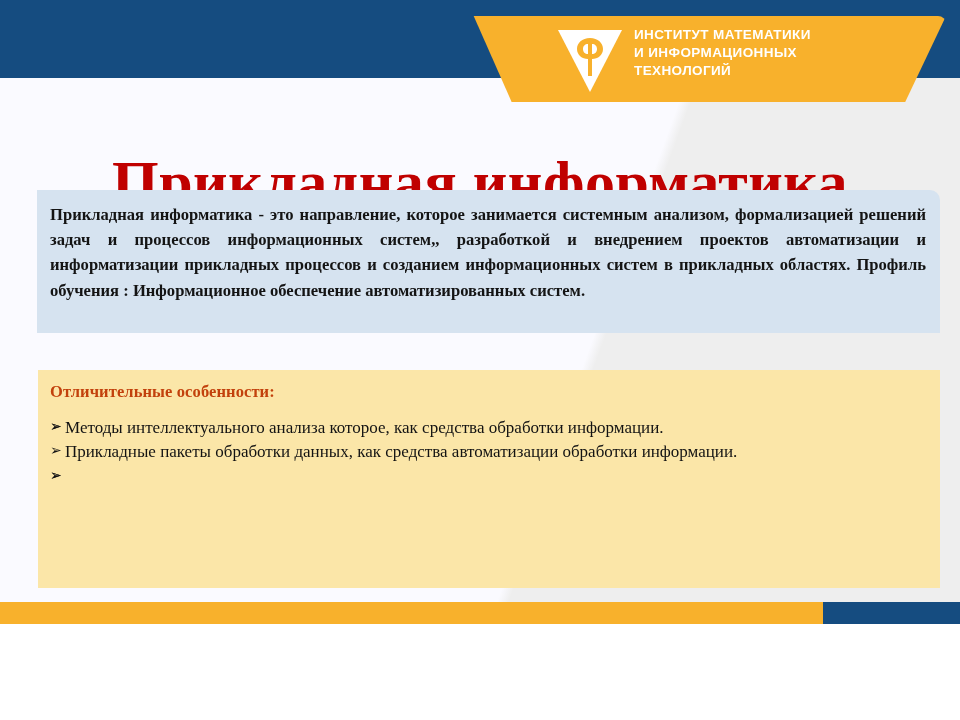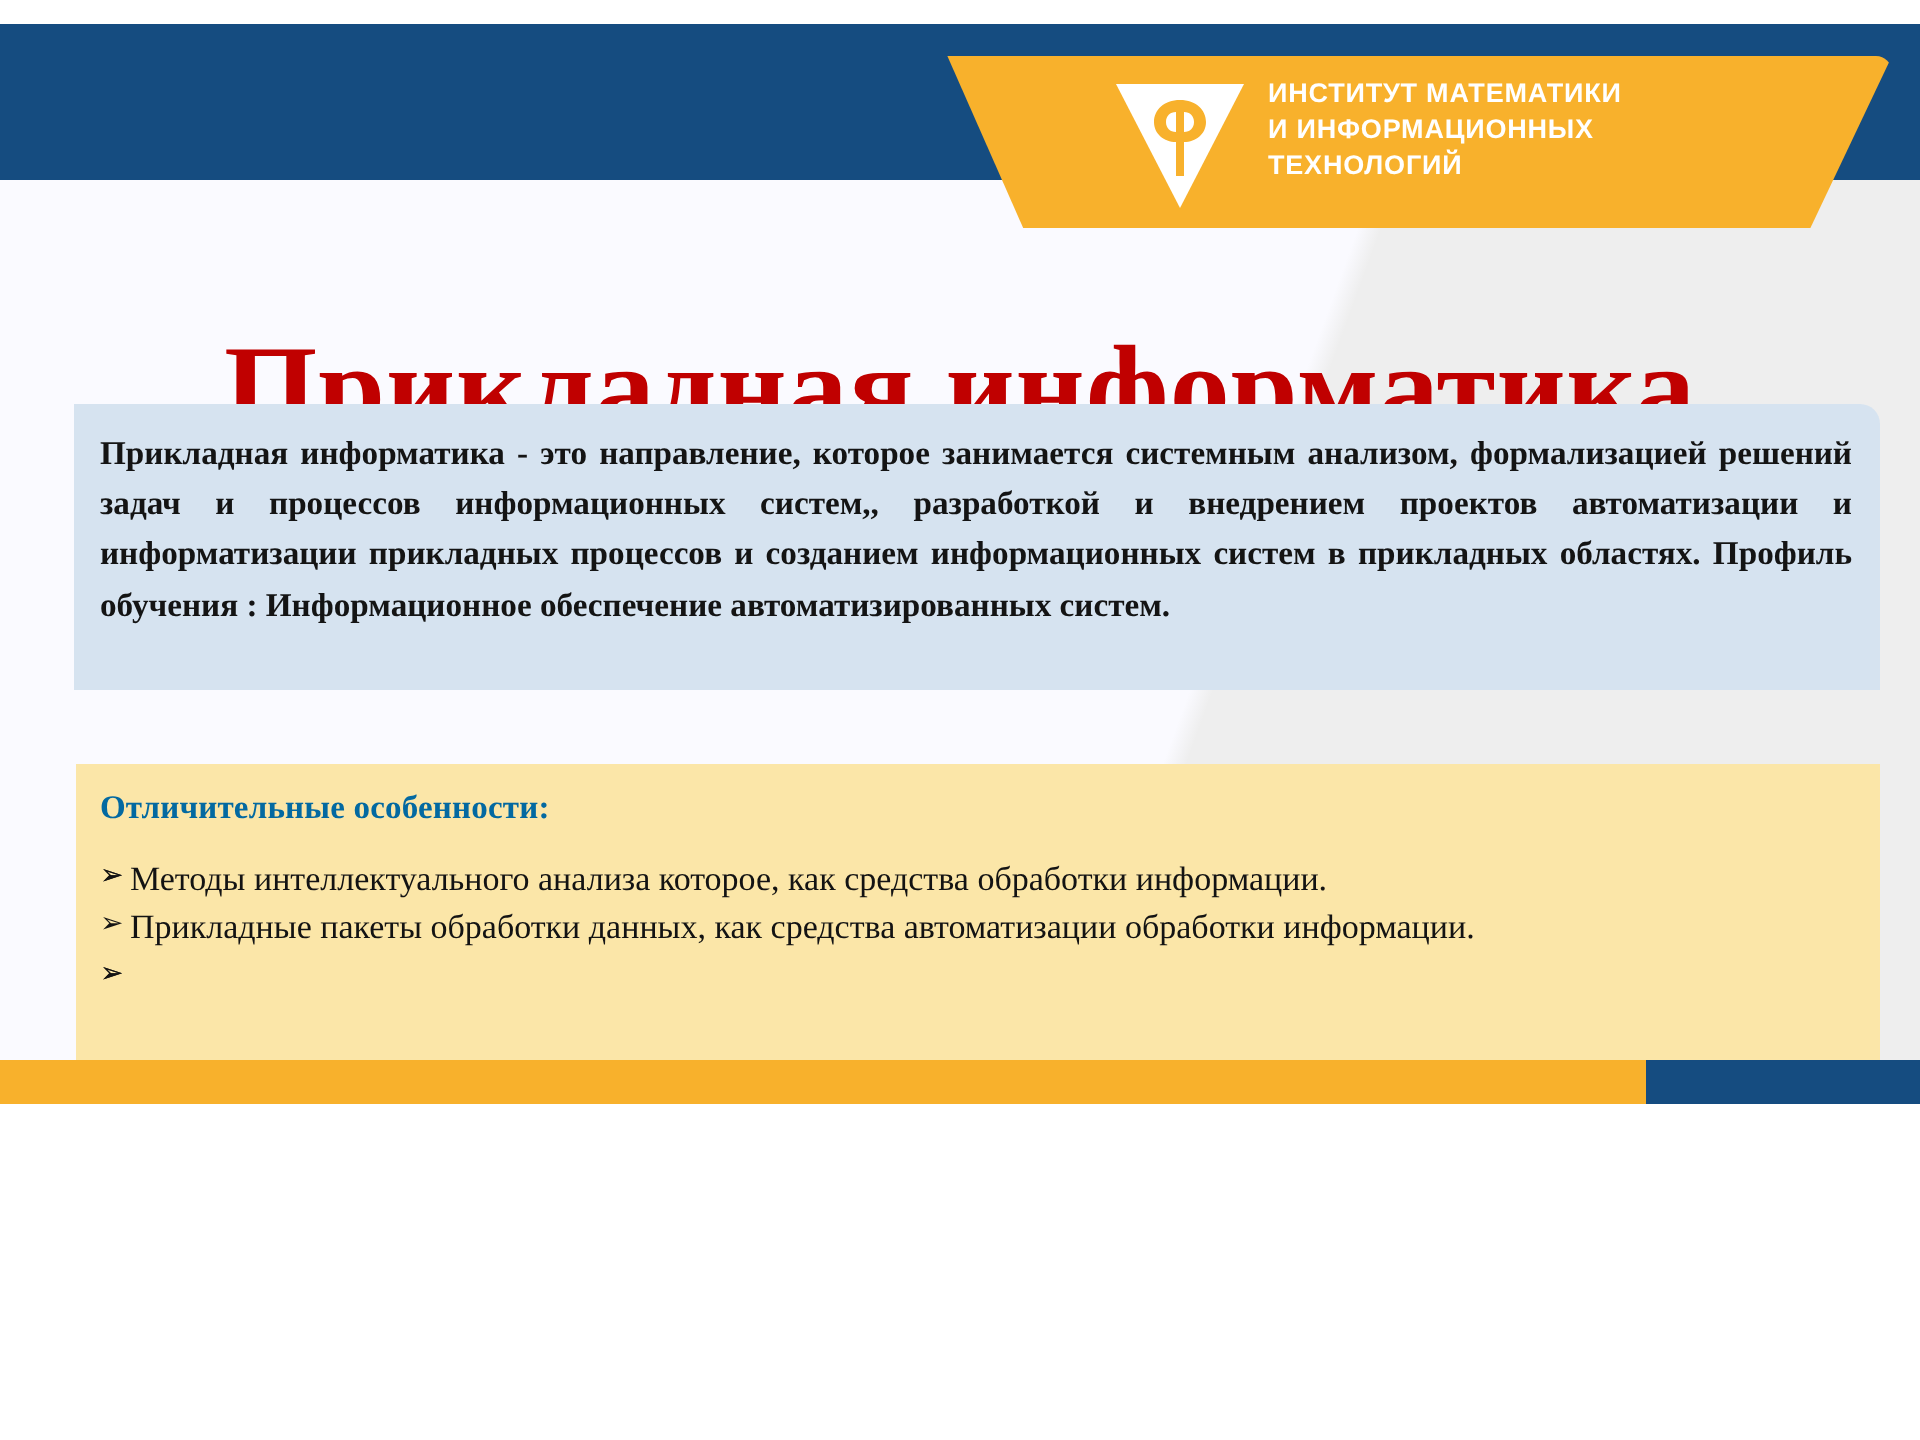--- a/index.html
+++ b/index.html
@@ -11,24 +11,23 @@
     width: 960px;
     height: 720px;
     overflow: hidden;
     font-family: "Liberation Serif", "DejaVu Serif", serif;
     background: #ffffff;
   }
 
   .slide {
     position: relative;
     width: 960px;
-    height: 540px;
+    height: 624px;
     background: #fafaff;
     overflow: hidden;
-    margin-top: 12px;
   }
 
   
   .bg-diagonal {
     position: absolute;
     left: 560px;
     top: 78px;
     width: 520px;
     height: 620px;
     background: #eeeeee;
@@ -149,21 +148,21 @@
     background: #fbe6a8;
     box-sizing: border-box;
     padding: 12px 16px 10px 12px;
     z-index: 6;
   }
   .feat-heading {
     margin: 0 0 14px 0;
     font-family: "Liberation Serif", "DejaVu Serif", serif;
     font-weight: bold;
     font-size: 16.5px;
-    color: #0369a1;
+    color: #c2410c;
     letter-spacing: 0.1px;
   }
   .feat-list {
     list-style: none;
     margin: 0;
     padding: 0;
   }
   .feat-item {
     position: relative;
     padding-left: 15px;

